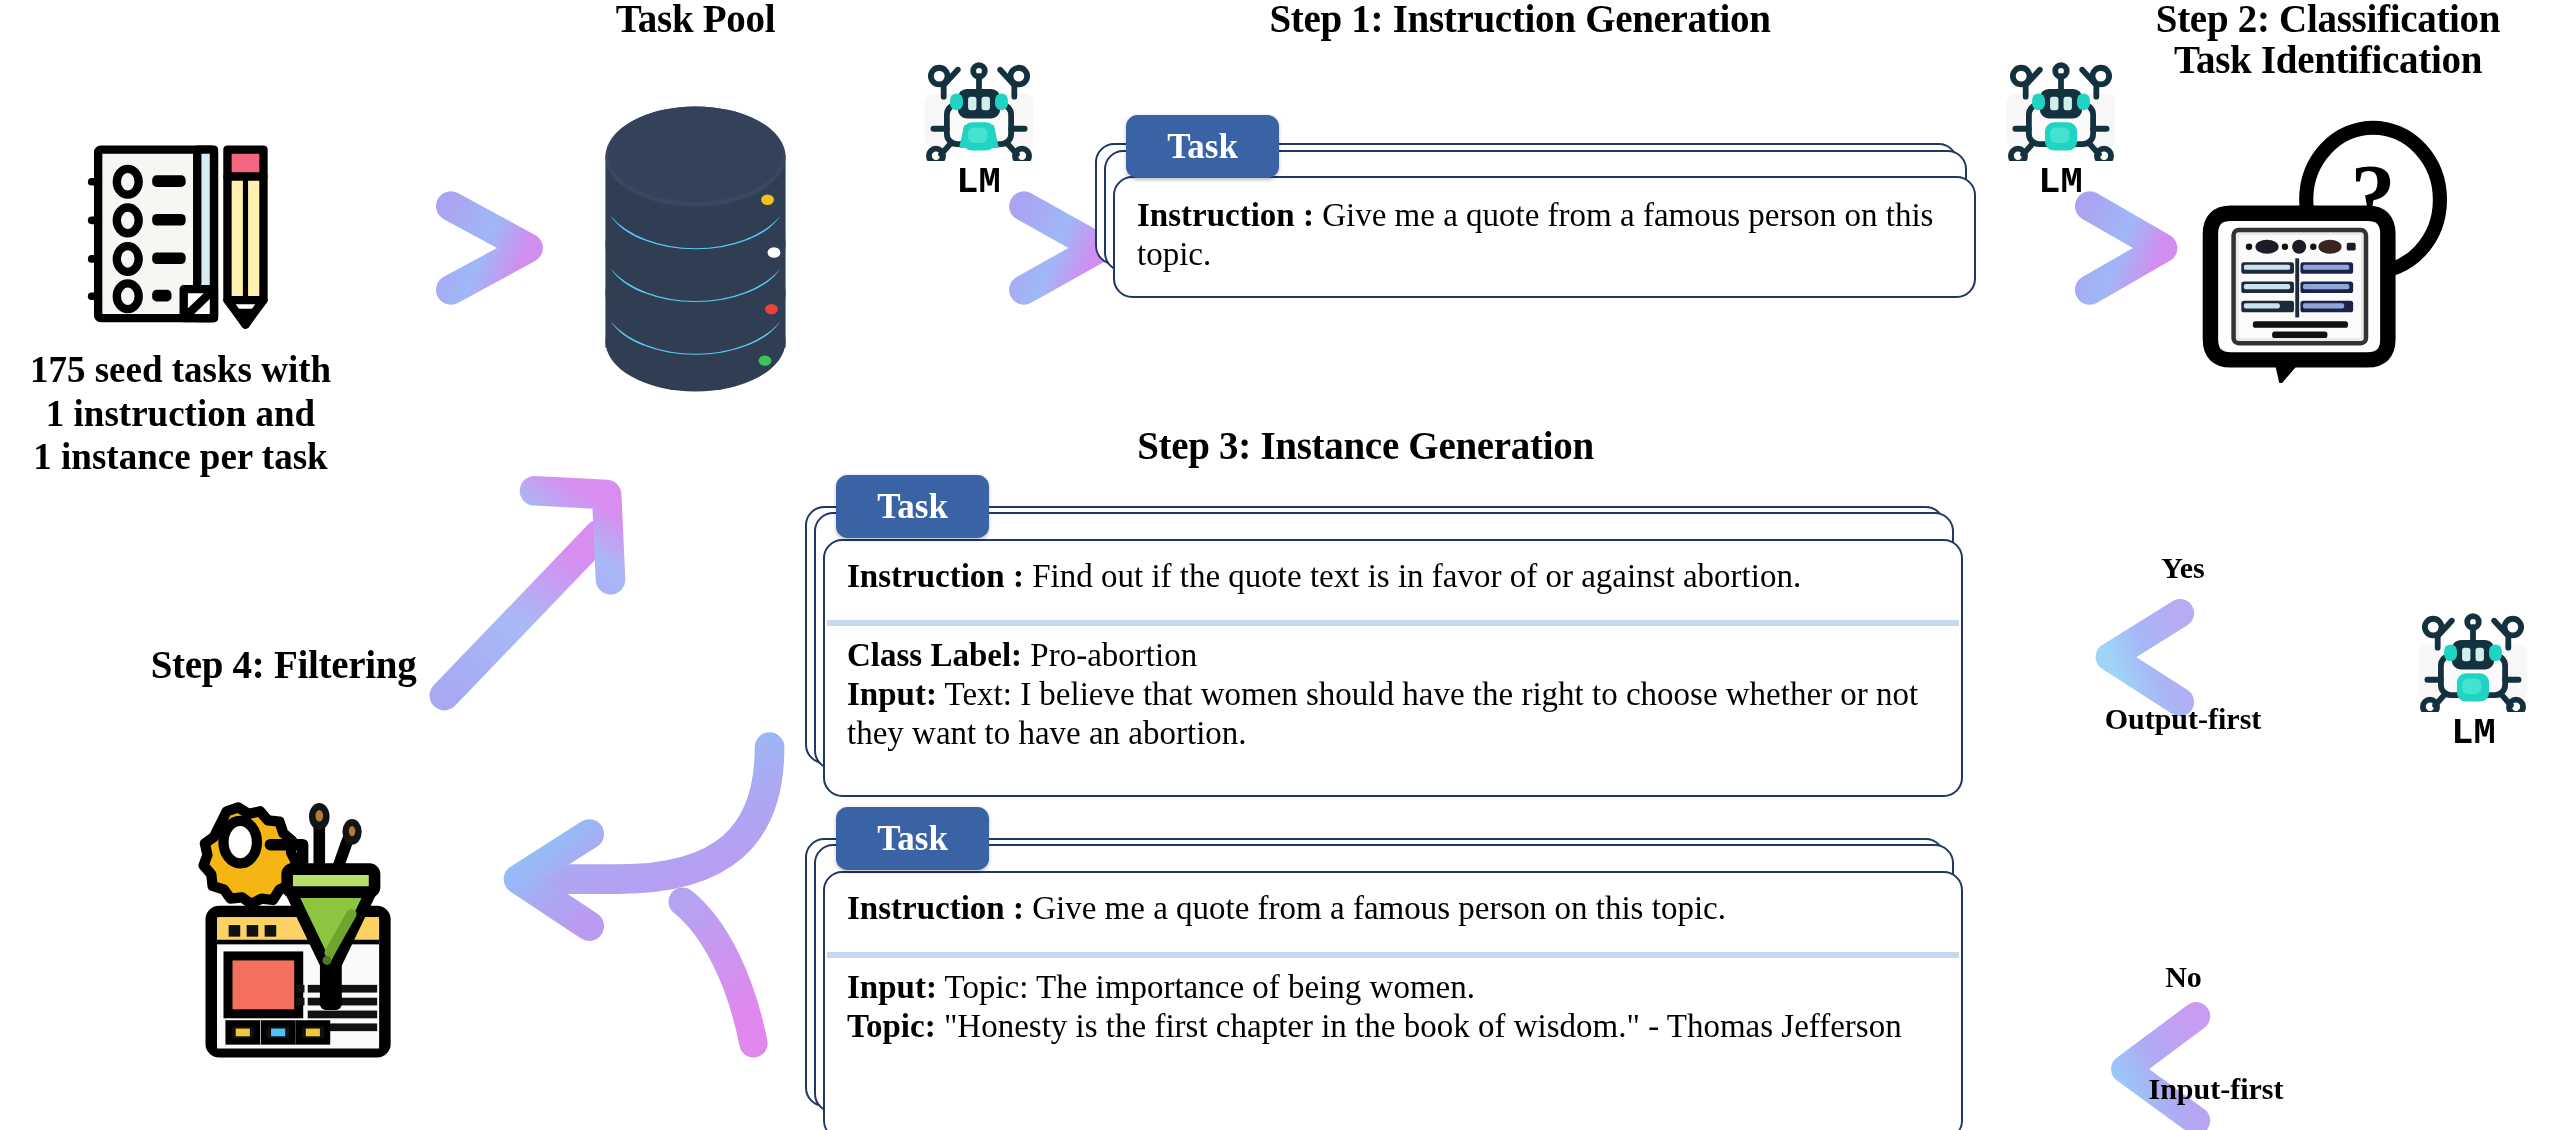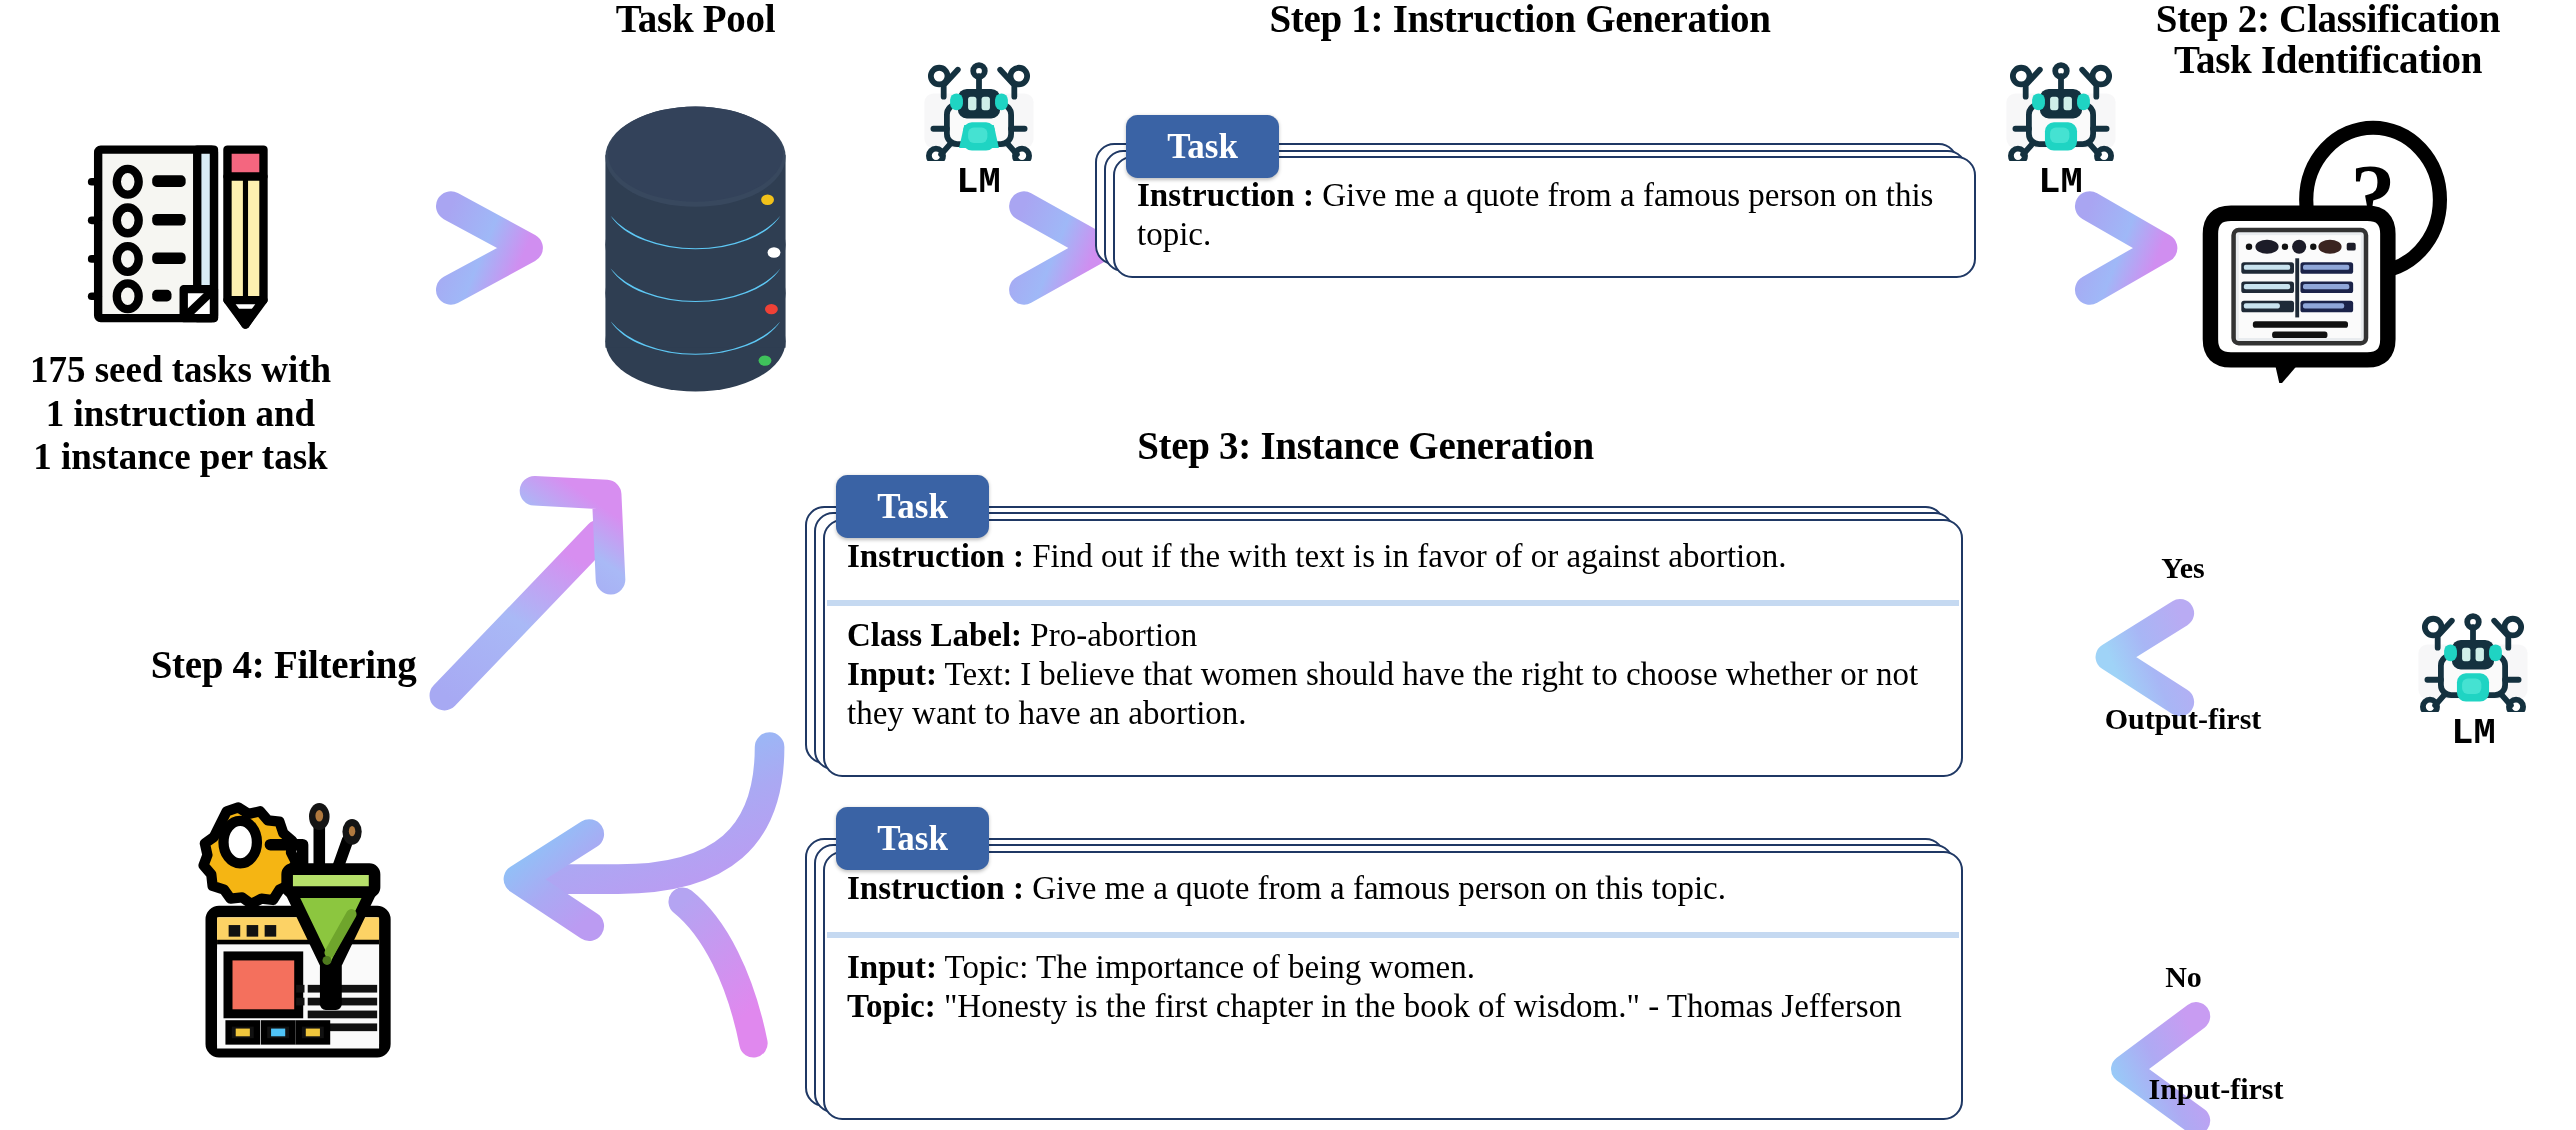--- a/index.html
+++ b/index.html
@@ -28,21 +28,21 @@
     font-family:"Liberation Serif","DejaVu Serif",serif;}
 
   
   .cardstack{position:absolute;}
   .card-ghost{
     position:absolute;border:2.6px solid #1f3864;border-radius:19.3px;background:#ffffff;
     box-sizing:border-box;
   }
   .card-main{
     position:absolute;border:2.6px solid #1f3864;border-radius:19.3px;background:#ffffff;
-    box-sizing:border-box;overflow:hidden;
+    box-sizing:border-box;overflow:hidden;margin-top:20px;
   }
   .card-tab{
     position:absolute;background:#3a63a5;border-radius:11.6px;
     display:flex;align-items:center;justify-content:center;
     color:#ffffff;font-weight:bold;
     font-family:"Liberation Serif","DejaVu Serif",serif;
     box-shadow:0 1.3px 3.9px rgba(0,0,0,.25);
     z-index:6;
   }
   .card-sep{position:absolute;left:1.9px;right:1.9px;height:6.4px;background:#c5d9f1;}
@@ -423,21 +423,21 @@
     </div>
     <div class="card-tab" style="left:31px;top:-14px;width:153px;height:63px;font-size:35px;">Task</div>
   </div>
 
   <div class="cardstack" style="left:805px;top:489px;width:1179px;height:290px;">
     <div class="card-ghost" style="left:0px;top:16.7px;width:1140px;height:258px;"></div>
     <div class="card-ghost" style="left:9px;top:23px;width:1140px;height:258px;"></div>
     <div class="card-main" style="left:18px;top:30px;width:1140px;height:258px;">
       <div class="card-text" style="left:22px;top:15.5px;right:15.5px;">
         <b>Instruction :</b>
-        <span>Find out if the with text is in favor of or against abortion.</span>
+        <span>Find out if the quote text is in favor of or against abortion.</span>
       </div>
       <div class="card-sep" style="top:79px;"></div>
       <div class="card-text" style="left:22px;top:95px;right:15.5px;">
         <div>
           <b>Class Label:</b>
           <span>Pro-abortion</span>
         </div>
         <div>
           <b>Input:</b>
           <span>Text: I believe that women should have the right to choose whether or not they want to have an abortion.</span>

